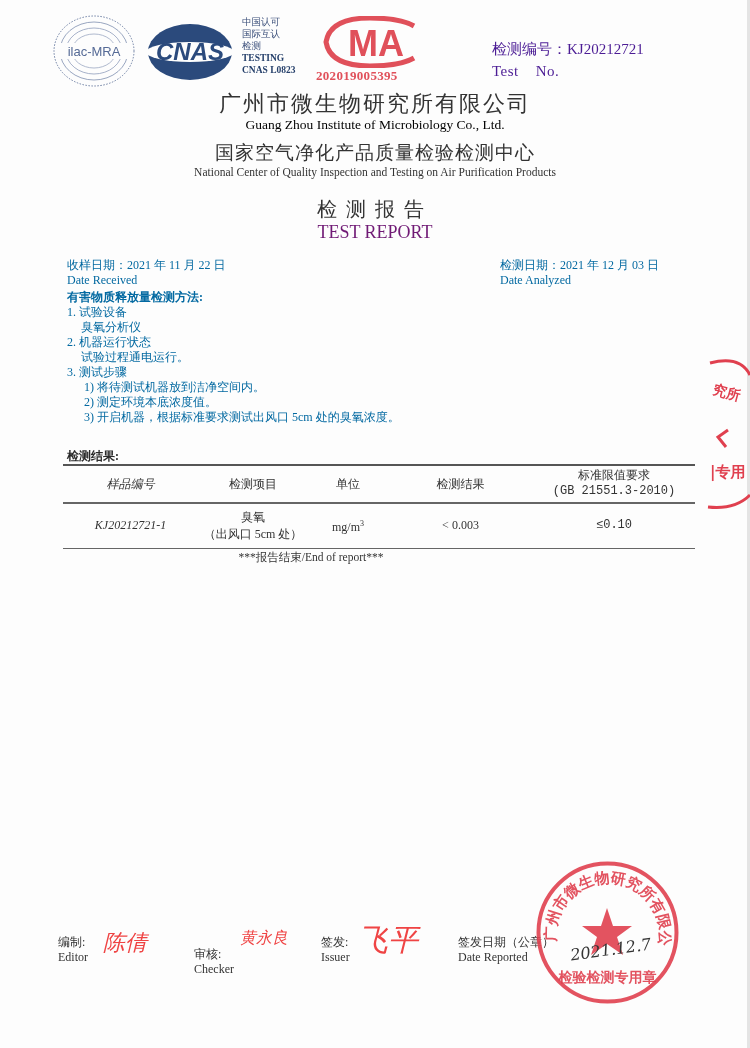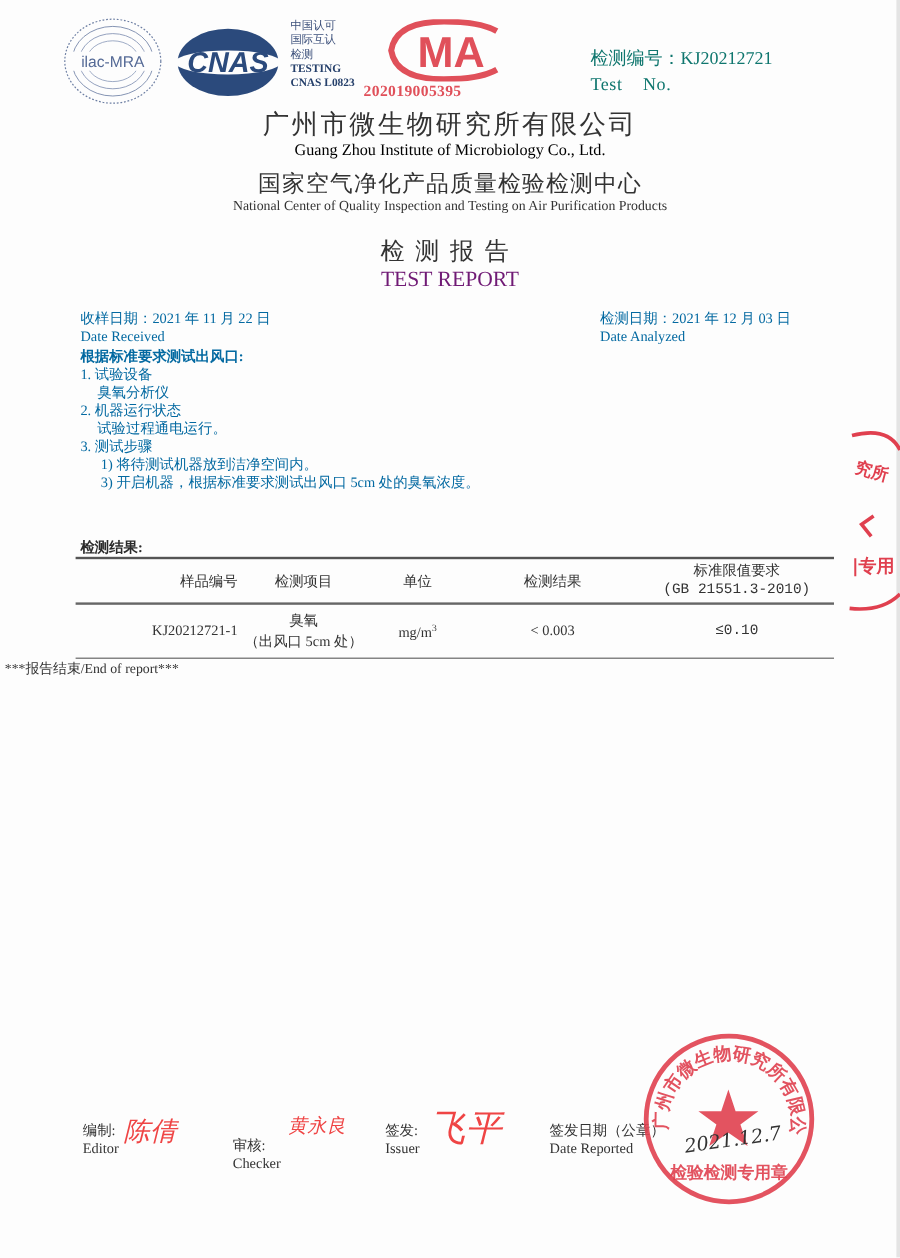--- a/index.html
+++ b/index.html
@@ -12,23 +12,23 @@
   .page { position: absolute; left: 0; top: 0; width: 750px; height: 1048px; }
   .right-edge { position: absolute; right: 0; top: 0; width: 3px; height: 1048px; background: #e4e4e4; }
   .abs { position: absolute; }
 
   
   .ilac { left: 52px; top: 14px; width: 84px; height: 74px; }
   .cnas { left: 146px; top: 22px; width: 88px; height: 60px; }
   .cnas-text { left: 242px; top: 16px; font-size: 9.5px; line-height: 12px; color: #26406b; font-weight: bold; }
   .cnas-text .cn { font-weight: normal; color: #3b4f7a; }
   .cma { left: 320px; top: 16px; width: 100px; height: 52px; }
-  .cma-no { left: 303px; top: 68px; font-size: 13px; font-weight: bold; color: #e0505a; letter-spacing: 0.3px; }
-
-  .testno { left: 492px; top: 38px; font-size: 15px; color: #0f766e; line-height: 22px; }
+  .cma-no { left: 316px; top: 68px; font-size: 13px; font-weight: bold; color: #e0505a; letter-spacing: 0.3px; }
+
+  .testno { left: 492px; top: 38px; font-size: 15px; color: #4c1d95; line-height: 22px; }
   .testno .en { letter-spacing: 0.5px; }
   .testno .en span { display: inline-block; }
 
   .center { left: 0; width: 750px; text-align: center; }
   .t-cn1 { top: 89px; font-size: 22px; letter-spacing: 2px; color: #333; }
   .t-en1 { top: 117px; font-size: 13.5px; color: #000000; }
   .t-cn2 { top: 140px; font-size: 19px; letter-spacing: 1px; color: #333; }
   .t-en2 { top: 166px; font-size: 11.5px; color: #333; }
   .t-cn3 { top: 196px; font-size: 20px; letter-spacing: 9px; color: #333; }
   .t-en3 { top: 222px; font-size: 18px; color: #701a75; }
@@ -39,33 +39,33 @@
   .method { left: 67px; top: 290px; }
   .method .title { font-weight: bold; }
   .method .ind1 { padding-left: 14px; }
   .method .ind2 { padding-left: 17px; }
   .results-label { left: 67px; top: 448px; font-weight: bold; font-size: 12px; }
 
   .table { left: 63px; top: 464px; width: 632px; }
   .rule-thick { height: 2px; background: #555; }
   .rule { height: 1.5px; background: #666; }
   .trow { display: flex; align-items: center; font-size: 12px; color: #333; }
-  .trow .c1 { width: 135px; text-align: right; }
+  .trow .c1 { width: 135px; text-align: center; font-style: italic; }
   .trow .c2 { width: 110px; text-align: center; }
   .trow .c3 { width: 80px; text-align: center; }
   .trow .c4 { width: 145px; text-align: center; }
   .trow .c5 { width: 162px; text-align: center; font-family: Liberation Mono, monospace; }
   .thead { height: 36px; line-height: 15px; }
   .tbody { height: 44px; line-height: 17px; }
   .sup { font-size: 8px; vertical-align: super; }
-  .end { top: 550px; left: 4px; width: 594px; text-align: left; font-size: 11.5px; color: #333; }
+  .end { top: 550px; left: 14px; width: 594px; text-align: center; font-size: 11.5px; color: #333; }
 
   
   .sig-label { font-size: 12px; line-height: 15px; color: #333; }
-  .editor { left: 69px; top: 935px; }
+  .editor { left: 58px; top: 935px; }
   .checker { left: 194px; top: 935px; margin-top: 12px; }
   .issuer { left: 321px; top: 935px; }
   .dater { left: 458px; top: 935px; }
   .sig { font-family: "DejaVu Serif", serif; font-style: italic; color: #ef4444; }
   .sig1 { left: 103px; top: 928px; font-size: 22px; }
   .sig2 { left: 240px; top: 928px; font-size: 16px; }
   .sig3 { left: 358px; top: 920px; font-size: 30px; }
   .sig4 { left: 570px; top: 940px; font-size: 16px; color: #333; transform: rotate(-8deg); }
 
   .stamp { left: 535px; top: 860px; width: 145px; height: 145px; }
@@ -125,27 +125,28 @@
   <div class="abs body-text recv">
     <div>收样日期：2021 年 11 月 22 日</div>
     <div>Date Received</div>
   </div>
   <div class="abs body-text anal">
     <div>检测日期：2021 年 12 月 03 日</div>
     <div>Date Analyzed</div>
   </div>
 
   <div class="abs body-text method">
-    <div class="title">根据标准要求测试出风口:</div>
+    <div class="title">有害物质释放量检测方法:</div>
     <div>1.  试验设备</div>
     <div class="ind1">臭氧分析仪</div>
     <div>2.  机器运行状态</div>
     <div class="ind1">试验过程通电运行。</div>
     <div>3.  测试步骤</div>
     <div class="ind2">1) 将待测试机器放到洁净空间内。</div>
+    <div class="ind2">2) 测定环境本底浓度值。</div>
     <div class="ind2">3) 开启机器，根据标准要求测试出风口 5cm 处的臭氧浓度。</div>
   </div>
 
   <div class="abs results-label">检测结果:</div>
 
   <div class="abs table">
     <div class="rule-thick"></div>
     <div class="trow thead">
       <div class="c1">样品编号</div>
       <div class="c2">检测项目</div>

